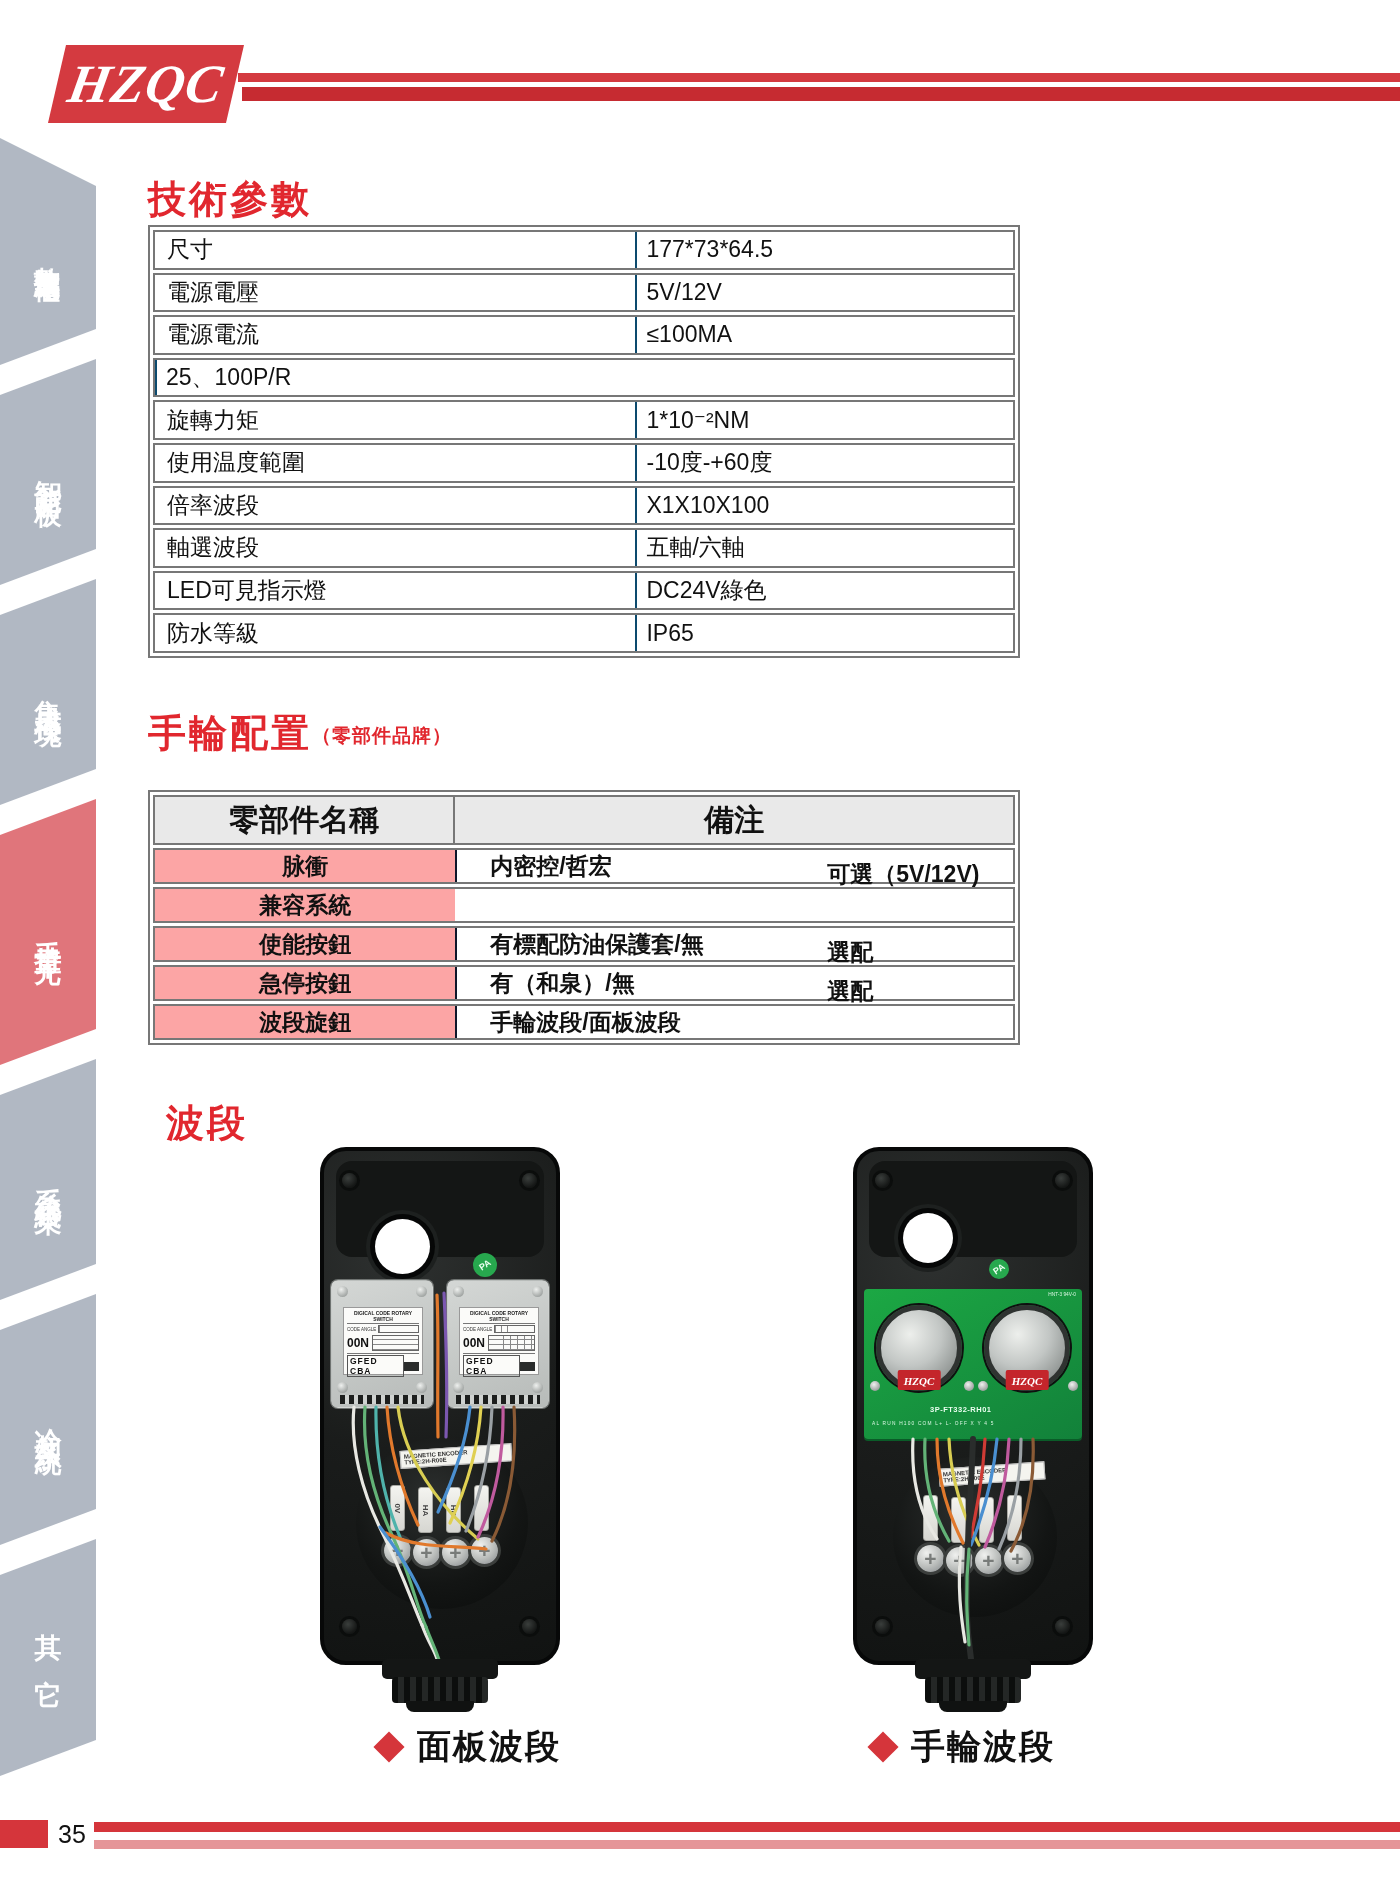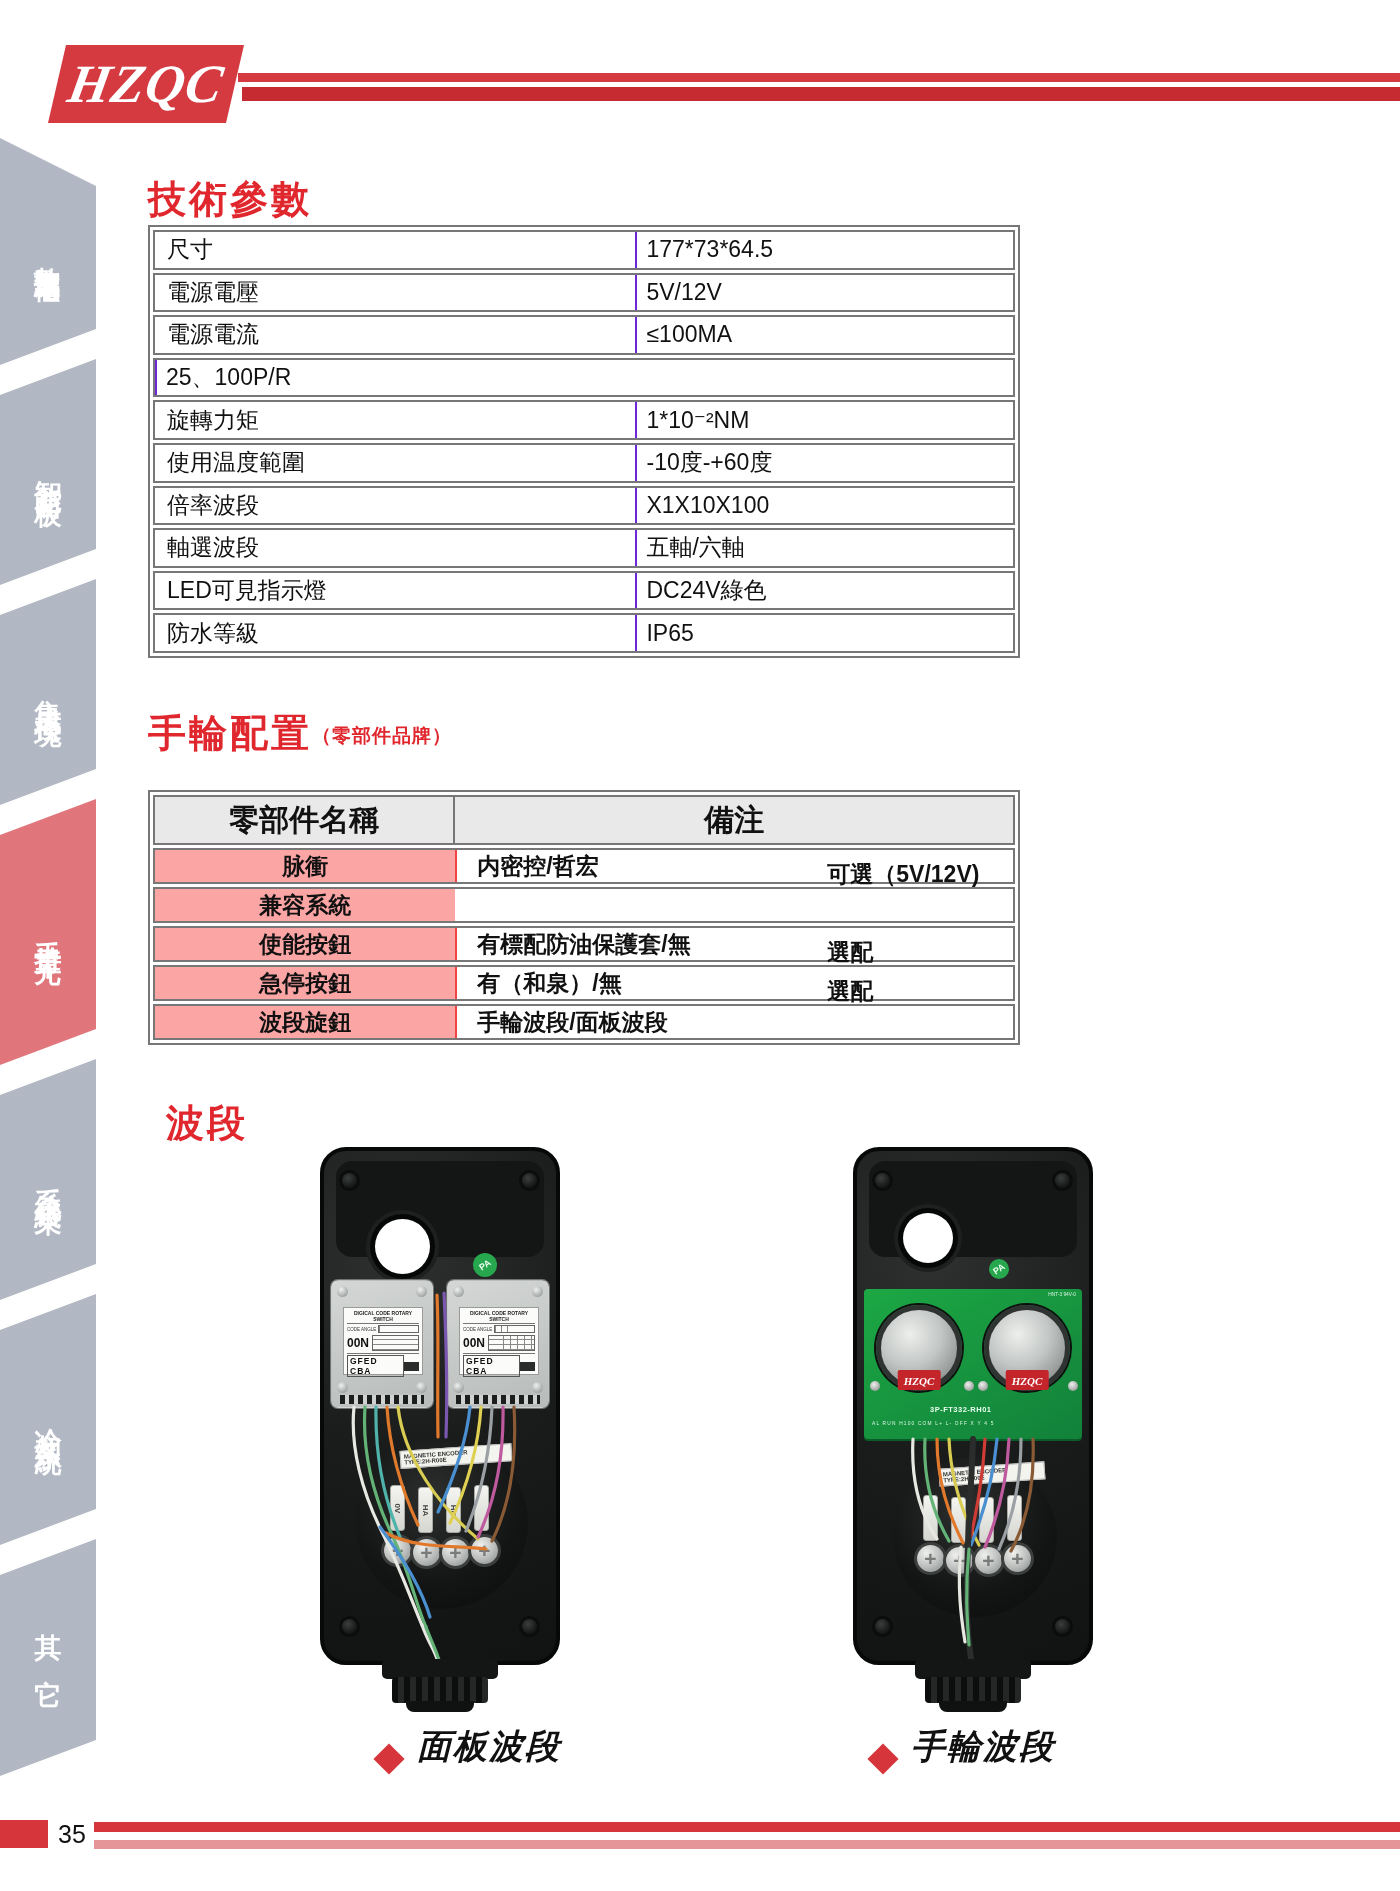--- a/index.html
+++ b/index.html
@@ -37,29 +37,29 @@
   #title-config .sub { font-size:19px; letter-spacing:1px; vertical-align:4px; }
   #title-band { top:1098px;margin-left:18px; }
 
   
   .dtable { position:absolute; left:148px; width:872px; border:2px solid #777; padding:3px;
             display:flex; flex-direction:column; gap:3px; }
   #table-specs { top:225px; height:433px; }
   .drow { flex:1; border:2px solid #777; display:flex; background:#ffffff; }
   .dcell { display:flex; align-items:center; font-size:23px; color:#111; }
   #table-specs .lab { width:56%; padding-left:12px; }
-  #table-specs .val { width:44%; border-left:2px solid #6d28d9; padding-left:9px; }
+  #table-specs .val { width:44%; border-left:2px solid #0c4a6e; padding-left:9px; }
 
   #table-config { top:790px; height:255px; }
   #table-config .hrow { height:50px; flex:none; border:2px solid #777; display:flex; background:#e9e9e9; }
   #table-config .hcell { display:flex; align-items:center; justify-content:center; font-size:30px; font-weight:bold; color:#111; }
   #table-config .hcell.c1 { width:35%; border-right:2px solid #777; }
   #table-config .hcell.c2 { width:65%; }
   #table-config .lab { width:35%; justify-content:center; background:#fca5a5; font-weight:bold; }
-  #table-config .val { width:65%; border-left:2px solid #ef4444; padding-left:20px; position:relative; }
+  #table-config .val { width:65%; border-left:2px solid #0f172a; padding-left:33px; position:relative; }
   #table-config .note { position:absolute; left:370px; font-size:23px; color:#111; font-weight:bold;margin-top:16px; }
   #table-config .vtxt { font-weight:bold; }
 
   
   .pendant { position:absolute; width:240px; height:565px; }
   #photo-left  { left:320px; top:1147px; }
   #photo-right { left:853px; top:1147px; }
   .shell { position:absolute; left:0; top:0; width:240px; height:518px; border-radius:26px;
            background:radial-gradient(circle at 32% 20%, #2e3130 0%, #1a1c1b 45%, #111312 100%);
            border:4px solid #070808; }
@@ -126,21 +126,21 @@
 
   
   .gland1 { position:absolute; left:62px; top:512px; width:116px; height:20px; background:#141615; border-radius:5px; }
   .gland2 { position:absolute; left:72px; top:530px; width:96px;  height:26px; border-radius:4px;
             background:repeating-linear-gradient(90deg,#0c0e0d 0 6px,#242726 6px 12px); }
   .gland3 { position:absolute; left:86px; top:554px; width:68px;  height:11px; background:#101211; border-radius:0 0 8px 8px; }
 
   .wires { position:absolute; left:0; top:0; width:240px; height:565px; pointer-events:none; }
 
   
-  .caption { position:absolute; top:1724px; display:flex; align-items:flex-end; gap:17px;font-style:italic; }
+  .caption { position:absolute; top:1724px; display:flex; align-items:center; gap:17px; }
   #cap-left  { left:378px; }
   #cap-right { left:872px; }
   .diamond { width:22px; height:22px; background:#d5353b; transform:rotate(45deg); }
   .caption span.ctext { font-size:34px; font-weight:bold; color:#111; letter-spacing:2px; }
 
   
   .fblock { position:absolute; left:0; top:1820px; width:48px; height:28px; background:#d5353b; }
   .fpage  { position:absolute; left:58px; top:1820px; font-size:25px; color:#111; }
   .fbar1  { position:absolute; left:94px; top:1822px; width:1306px; height:10px; background:#d5353b; }
   .fbar2  { position:absolute; left:94px; top:1840px; width:1306px; height:9px;  background:#e59598; }

